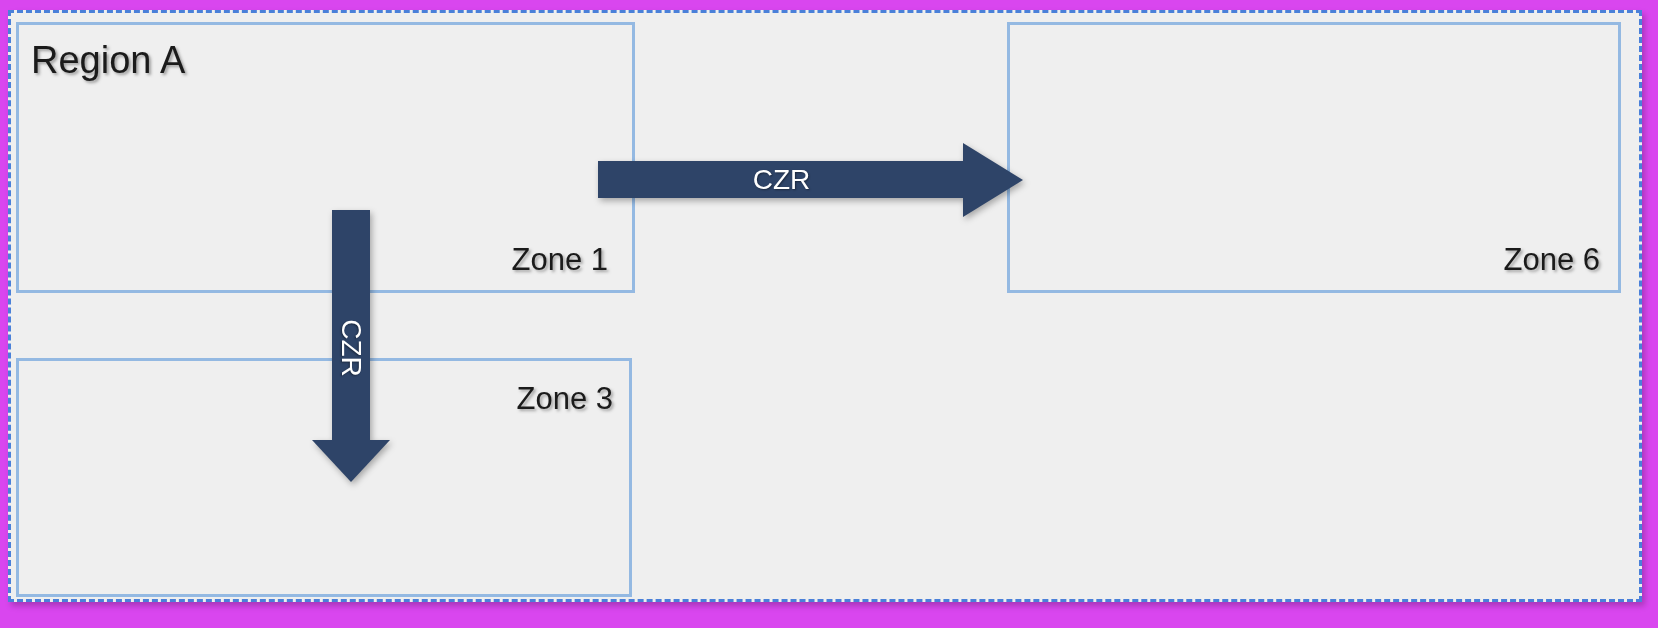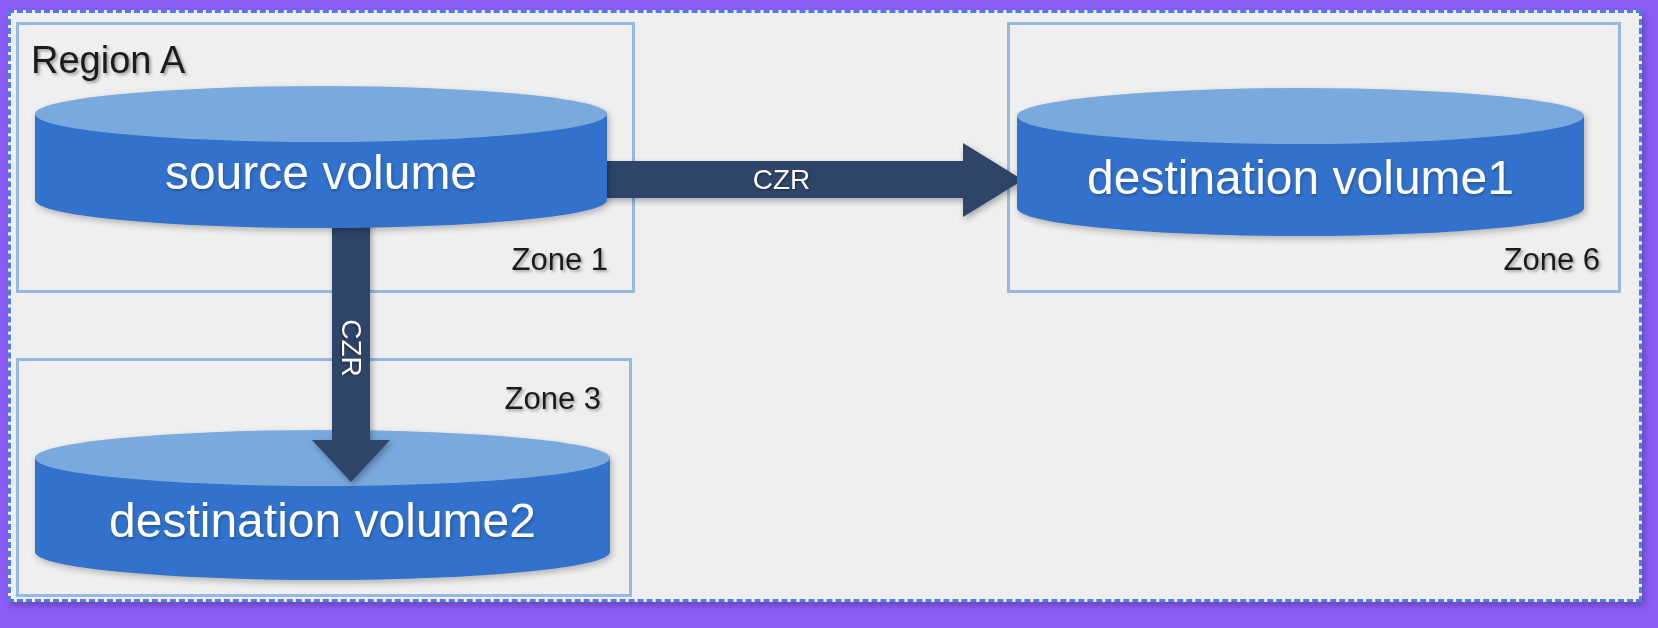--- a/index.html
+++ b/index.html
@@ -1,19 +1,19 @@
 <!DOCTYPE html>
 <html><head>
 <meta charset="utf-8">
 <style>
   html,body { margin:0; padding:0; background:#ffffff; }
   .canvas {
     position:relative;
     width:1658px; height:628px;
-    background:#8b5cf6;
+    background:#d946ef;
     font-family:"Liberation Sans", sans-serif;
     overflow:hidden;
   }
 
   
   .region {
     position:absolute; left:8px; top:10px;
     width:1634px; height:592px;
     background:#EFEFEF;
     border:3px dashed #4A80D9;
@@ -38,21 +38,21 @@
   .zone-2 { left:1007px; top:22px;  width:614px; height:271px; }
   .zone-3 { left:16px;   top:358px; width:616px; height:239px; }
   .zone-label {
     position:absolute;
     font-size:31px; color:#1b1b1b;
     text-shadow:2px 2px 3px rgba(90,90,90,0.5);
     white-space:nowrap;
   }
   .zone-1 .zone-label { right:24px; bottom:12px; }
   .zone-2 .zone-label { right:18px; bottom:12px; }
-  .zone-3 .zone-label { right:28px; top:20px; }
+  .zone-3 .zone-label { right:16px; top:20px; }
 
   
   .cylinder { position:absolute; filter:drop-shadow(2px 3px 3px rgba(0,0,0,0.25)); }
   .cyl-top {
     position:absolute; left:0; top:0; width:100%; height:56px;
     border-radius:50%; background:#7AA9DE; z-index:2;
   }
   .cyl-mid {
     position:absolute; left:0; top:28px; width:100%;
     height:calc(100% - 56px);
@@ -143,34 +143,16 @@
     <div class="head"></div>
     <div class="arrow-label">CZR</div>
   </div>
 
   <div class="arrow-down">
     <div class="shaft"></div>
     <div class="head"></div>
     <div class="arrow-label">CZR</div>
   </div>
 
-  <div class="cylinder source-volume">
-    <div class="cyl-top"></div>
-    <div class="cyl-mid"></div>
-    <div class="cyl-bottom"></div>
-    <div class="cyl-label">source volume</div>
-  </div>
 
-  <div class="cylinder dest-volume1">
-    <div class="cyl-top"></div>
-    <div class="cyl-mid"></div>
-    <div class="cyl-bottom"></div>
-    <div class="cyl-label">destination volume1</div>
-  </div>
 
-  <div class="cylinder dest-volume2">
-    <div class="cyl-top"></div>
-    <div class="cyl-mid"></div>
-    <div class="cyl-bottom"></div>
-    <div class="cyl-label">destination volume2</div>
-  </div>
 
 </div>
 
 </body></html>

